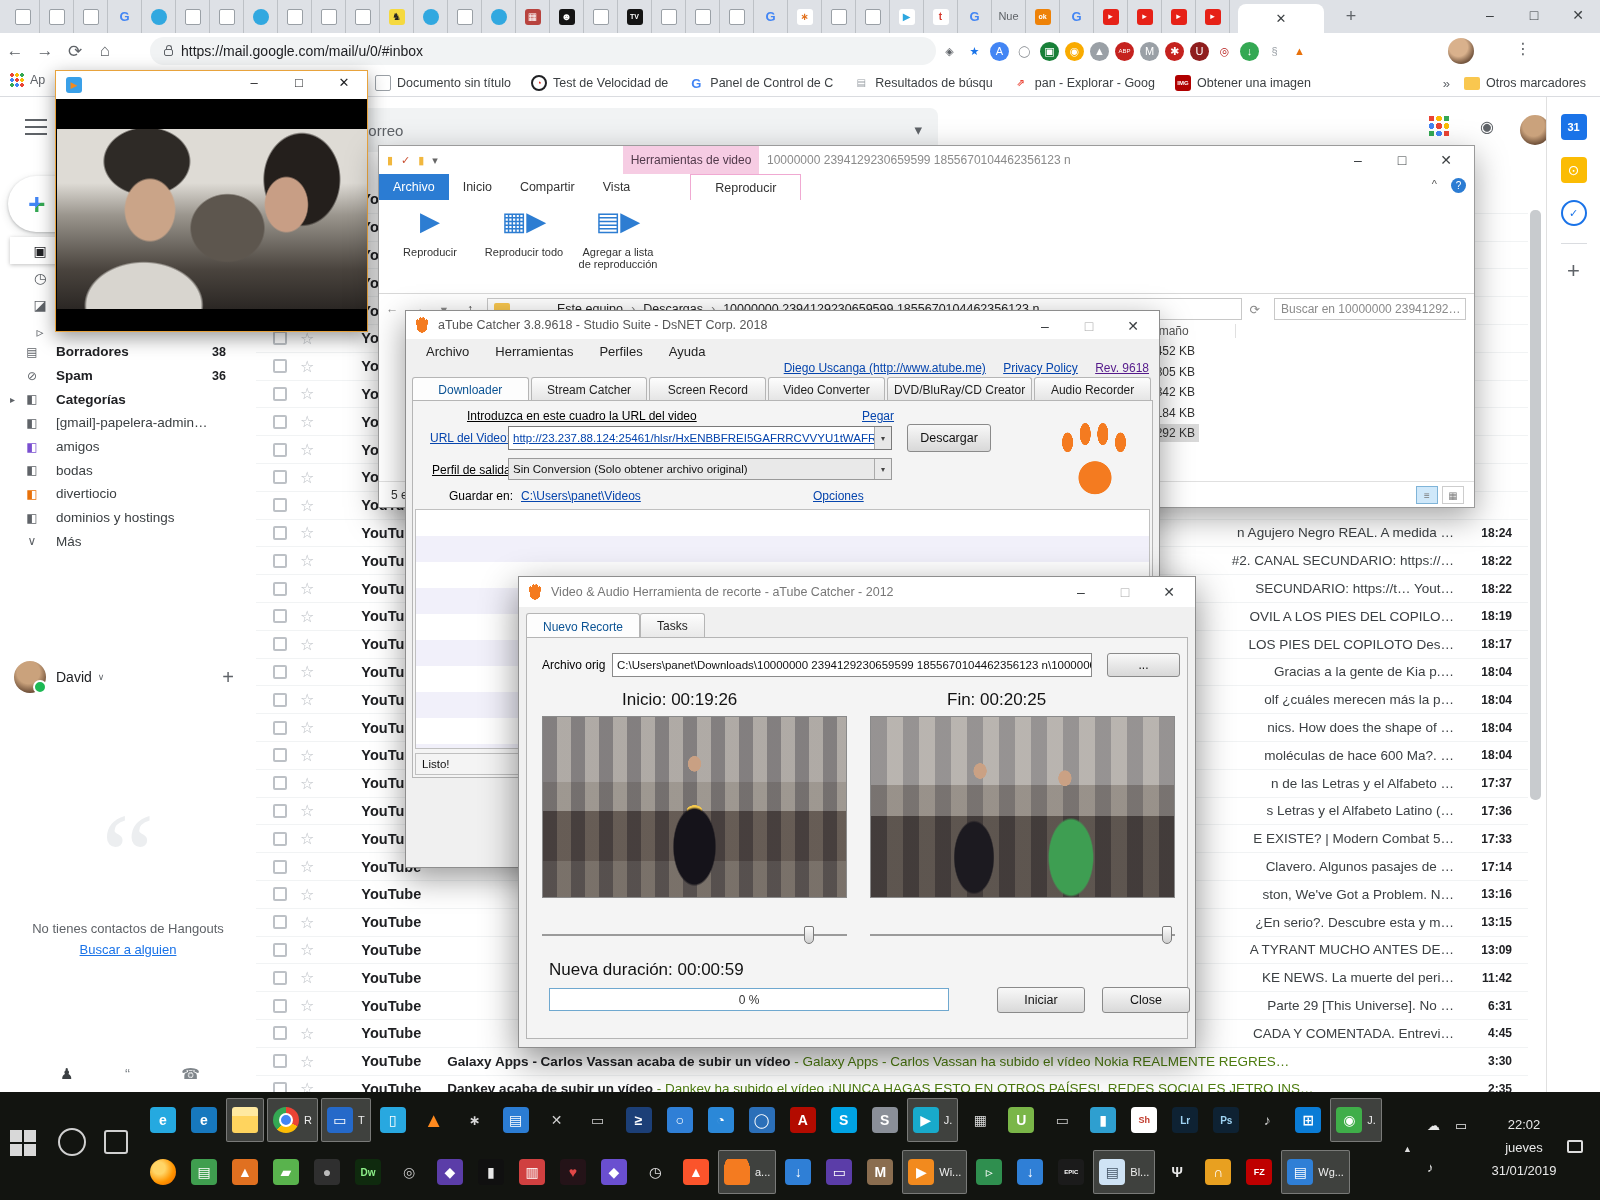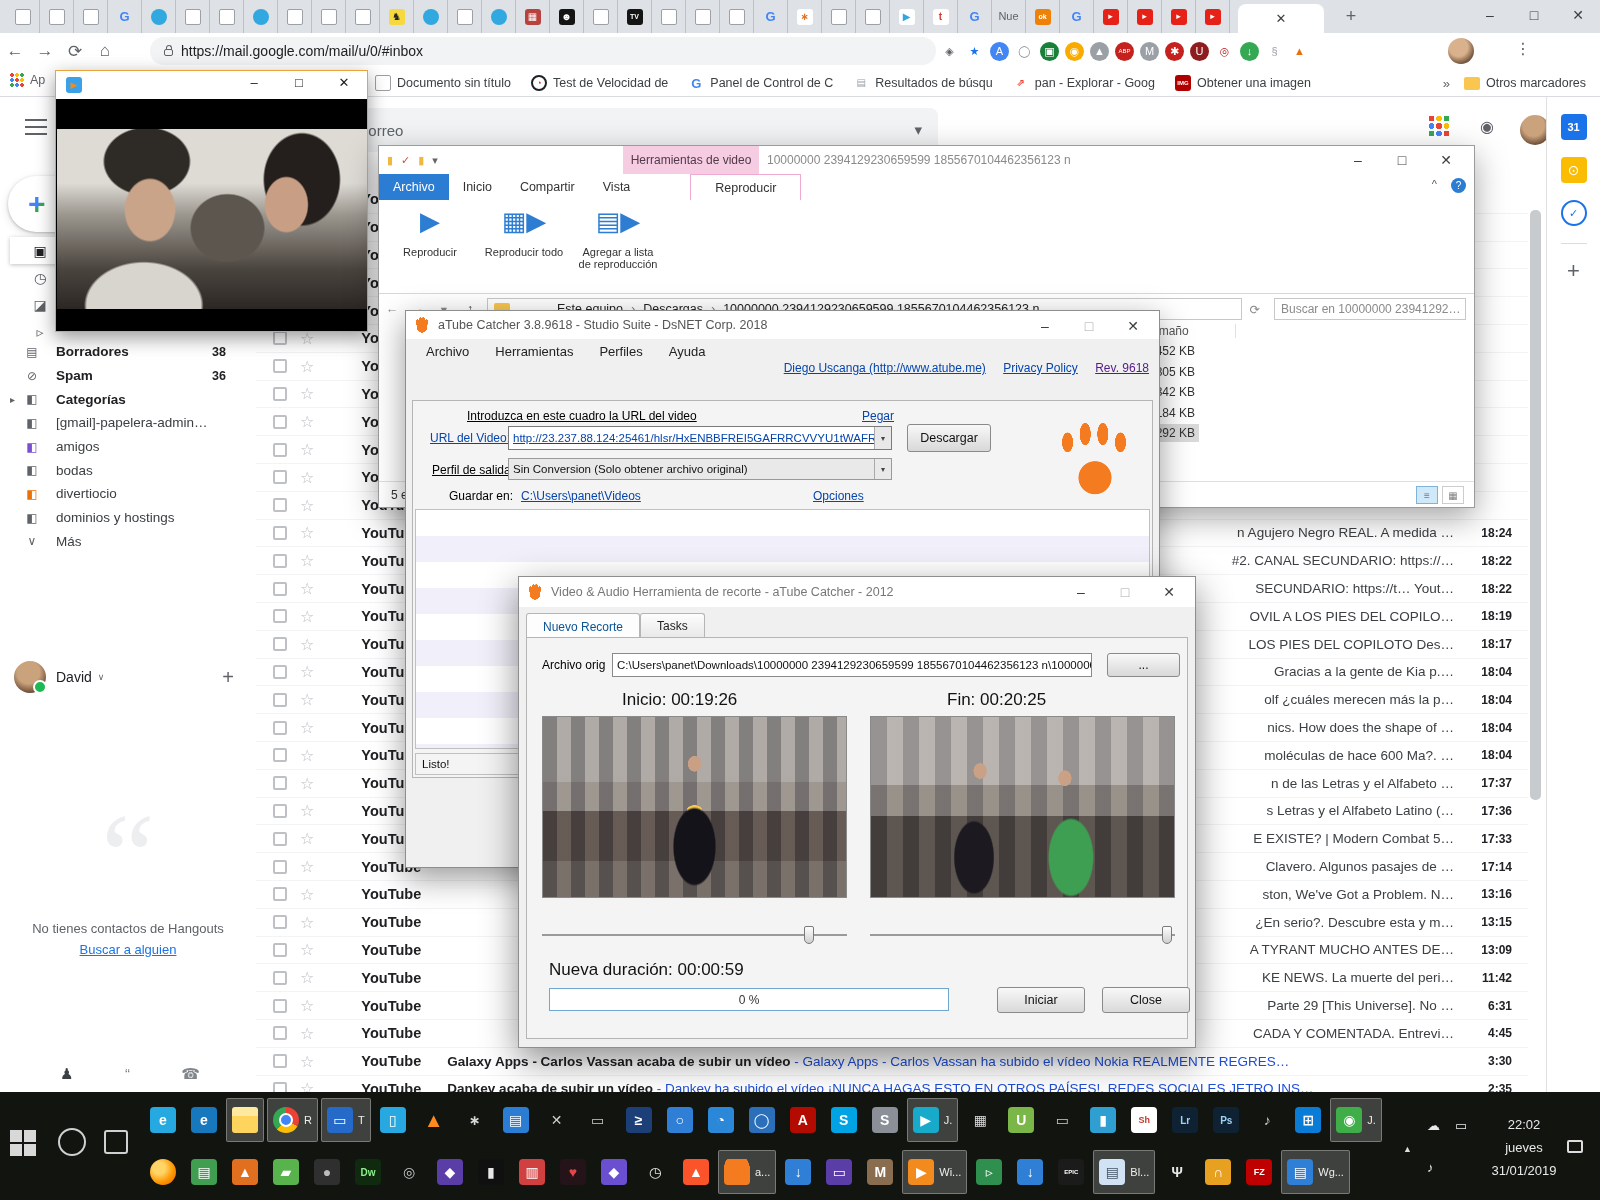--- a/index.html
+++ b/index.html
@@ -91,21 +91,21 @@
   #gm-bottombar { left:60px; top:968px; width:140px; display:flex; justify-content:space-between; color:#80868b; font-size:15px; }
   #gm-bottombar .on { color:#3c4043; }
 
   #mail-list { left:256px; top:89px; width:1272px; }
   .mrow { height:27.8px; display:flex; align-items:center; border-bottom:1px solid #f1f3f4; background:#fff; }
   .mrow .cb { width:14px; height:14px; border:2px solid #bdc1c6; border-radius:2px; margin-left:17px; flex:0 0 auto; }
   .mrow .st { color:#bdc1c6; font-size:16px; margin-left:13px; flex:0 0 auto; }
   .mrow .sender { width:66px; margin-left:47px; font-weight:bold; font-size:14.5px; color:#202124; white-space:nowrap; overflow:hidden; flex:0 0 auto; }
   .mrow .subj { flex:1 1 auto; min-width:0; margin-left:20px; font-size:13.5px; color:#202124; white-space:nowrap; overflow:hidden; }
   .mrow .subj b { font-weight:bold; }
-  .mrow .subj .snip { color:#1d4ed8; }
+  .mrow .subj .snip { color:#4d7c0f; }
   .mrow .frag { font-size:13.5px; color:#3c4043; white-space:nowrap; flex:0 0 auto; }
   .mrow .mtime { width:74px; text-align:right; padding-right:16px; font-size:12px; font-weight:bold; color:#202124; flex:0 0 auto; }
   .mrow .frag:empty { display:none; }
 
   #gm-scroll { left:1530px; top:113px; width:11px; height:590px; background:#c8cbce; border-radius:5px; }
   #side-panel { left:1546px; top:0; width:54px; height:995px; background:#fff; border-left:1px solid #e0e0e0; }
   .spi { width:26px; height:26px; margin:17px auto 17px; display:flex; align-items:center; justify-content:center; font-size:11px; border-radius:4px; }
   .spi.cal { background:#1a73e8; color:#fff; font-weight:bold; }
   .spi.keep { background:#fbbc04; color:#fff; font-size:14px; }
   .spi.tasks { background:#fff; color:#1a73e8; border:2px solid #1a73e8; border-radius:50%; }
@@ -973,20 +973,29 @@
     <span>Archivo</span>
         <span>Herramientas</span>
         <span>Perfiles</span>
         <span>Ayuda</span>
       </div>
     <div id="at-links">
       <a>Diego Uscanga (http://www.atube.me)</a>
       <a>Privacy Policy</a>
       <a class="rev">Rev. 9618</a>
     </div>
+    <div id="at-tabs">
+
+    <span class="attab on">Downloader</span>
+        <span class="attab">Stream Catcher</span>
+        <span class="attab">Screen Record</span>
+        <span class="attab">Video Converter</span>
+        <span class="attab">DVD/BluRay/CD Creator</span>
+        <span class="attab">Audio Recorder</span>
+      </div>
     <div id="at-panel">
       <span id="at-intro">Introduzca en este cuadro la URL del video</span>
       <a id="at-pegar">Pegar</a>
       <a id="at-urllbl">URL del Video:</a>
       <div id="at-urlbox">
         <span class="txt">http://23.237.88.124:25461/hlsr/HxENBBFREI5GAFRRCVVYU1tWAFRRAQZbA</span>
         <span class="drp">▾</span>
       </div>
       <div id="at-desc">Descargar</div>
       <span id="at-perfillbl">Perfil de salida</span>

